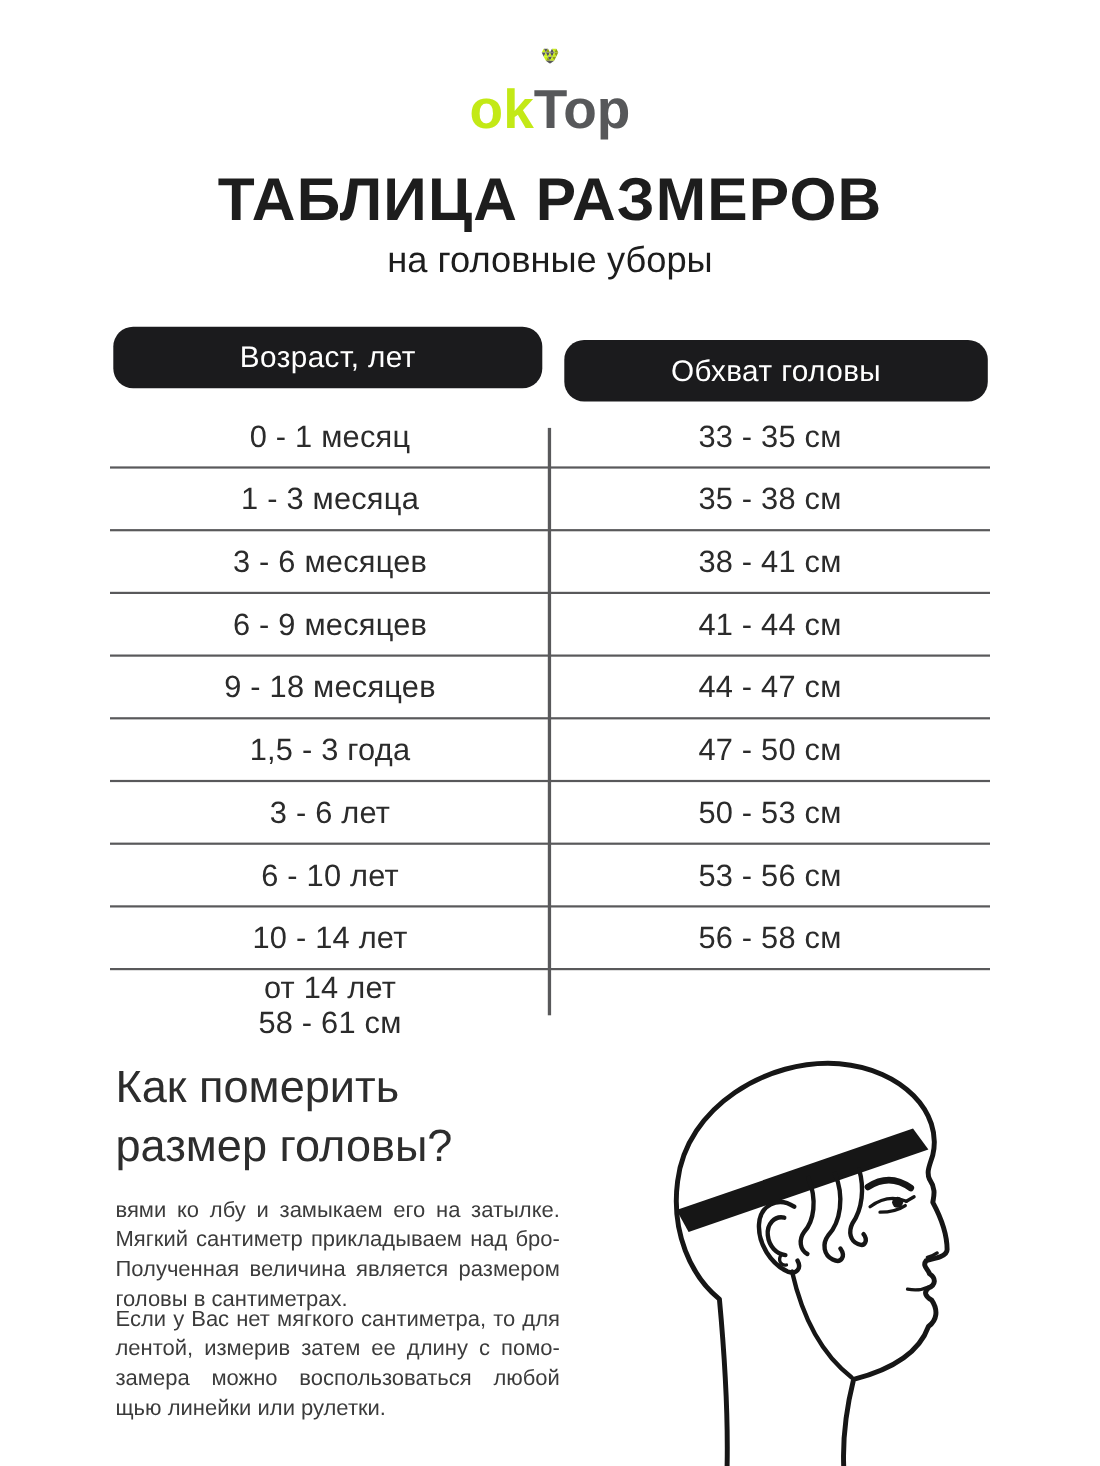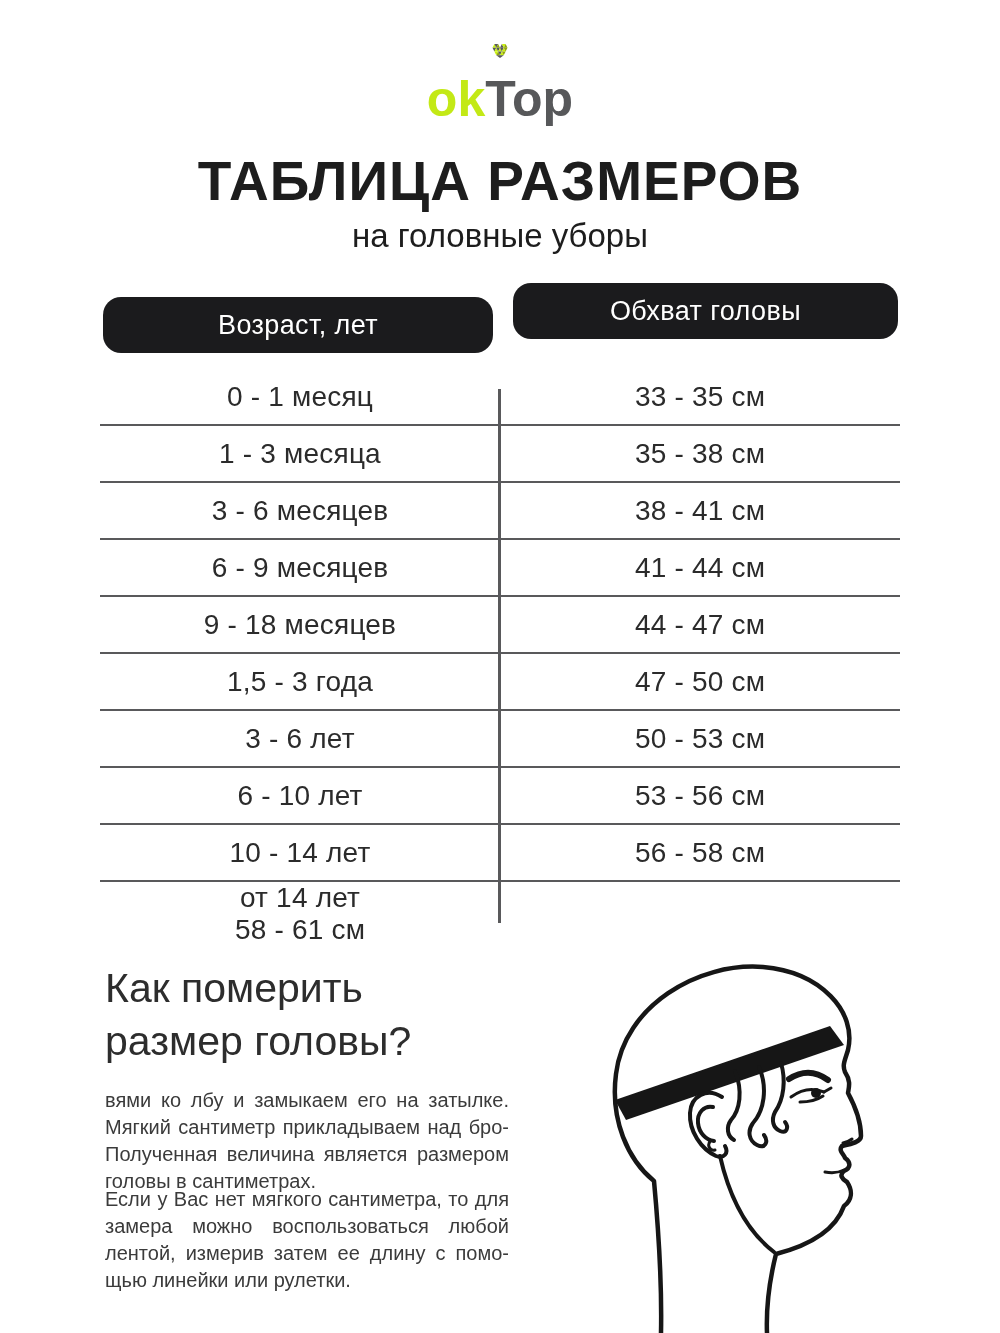--- a/index.html
+++ b/index.html
@@ -23,21 +23,21 @@
   .logo-text .top{color:var(--darkgray);}
 
   
   .title{top:149px;left:0;width:1000px;text-align:center;font-size:55px;font-weight:800;letter-spacing:1px;color:var(--ink);}
   .subtitle{top:217px;left:0;width:1000px;text-align:center;font-size:33px;font-weight:400;color:var(--ink);}
 
   
   .pill{height:56px;border-radius:18px;background:var(--pill-bg);color:#ffffff;
         display:flex;align-items:center;justify-content:center;font-size:27px;letter-spacing:.4px;}
   .pill.age{top:297px;left:103px;width:390px;}
-  .pill.size{top:283px;left:513px;width:385px;}
+  .pill.size{top:309px;left:513px;width:385px;}
 
   
   .size-table{top:369px;left:100px;width:800px;}
   .trow{display:flex;height:55px;border-bottom:2px solid var(--line);}
   .trow.last{border-bottom:none;flex-direction:column;}
   .tcell{width:50%;display:flex;align-items:center;justify-content:center;
          font-size:28px;color:var(--table-text);letter-spacing:.2px;}
   .vdivider{position:absolute;left:398px;top:20px;width:3px;height:534px;background:var(--line);}
 
   
@@ -139,22 +139,22 @@
     <div class="jline jlast" style="text-align: left; text-align-last: auto;">размер головы?</div>
   </div>
 <div class="abs jpara p1">
     <div class="jline">вями ко лбу и замыкаем его на затылке.</div>
     <div class="jline">Мягкий сантиметр прикладываем над бро-</div>
     <div class="jline">Полученная величина является размером</div>
     <div class="jline jlast">головы в сантиметрах.</div>
   </div>
 <div class="abs jpara p2">
     <div class="jline">Если у Вас нет мягкого сантиметра, то для</div>
+    <div class="jline">лентой, измерив затем ее длину с помо-</div>
     <div class="jline">замера можно воспользоваться любой</div>
-    <div class="jline">лентой, измерив затем ее длину с помо-</div>
     <div class="jline jlast">щью линейки или рулетки.</div>
   </div>
 
 <svg class="abs head-illu" viewBox="0 0 400 383" aria-hidden="true">
 
   <path class="outline" d="M 101,383 C 102,332 98,274 94,231
     C 68,210 50,170 56,124
     C 64,56 138,12 203,17
     C 261,22 297,62 288,100
     C 285,110 282,115 285,122

